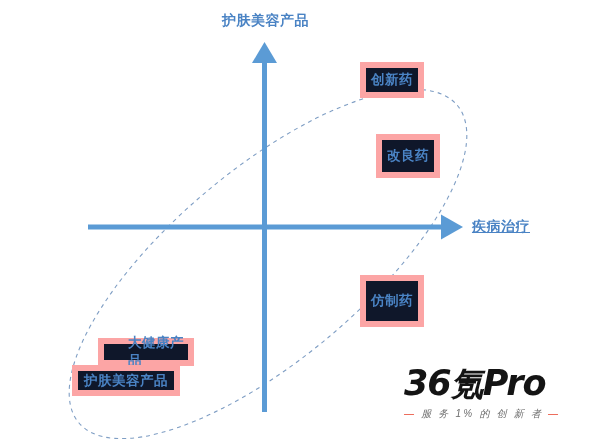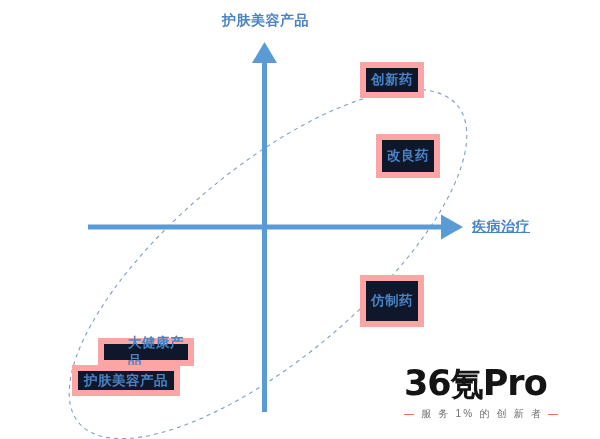--- a/index.html
+++ b/index.html
@@ -66,20 +66,21 @@
   #box-health     { left: 98px;  top: 338px; width: 96px; height: 28px; z-index: 3; padding-left: 24px; }
   #box-skincare   { left: 72px;  top: 365px; width: 108px; height: 31px; z-index: 4; }
 
   
   #logo {
     position: absolute;
     left: 404px;
     top: 364px;
     width: 166px;
     height: 56px;
+    font-style: italic;
   }
   #logo-word {
     font-family: "DejaVu Sans", sans-serif;
     font-weight: bold;
     font-size: 35px;
     color: #141414;
     letter-spacing: -1px;
     line-height: 38px;
     white-space: nowrap;
   }

